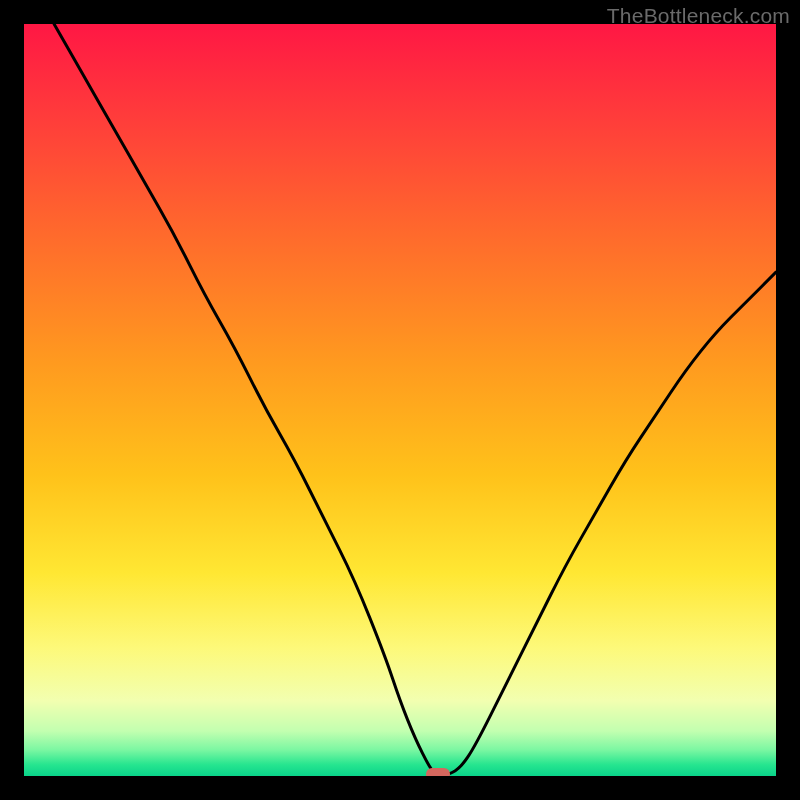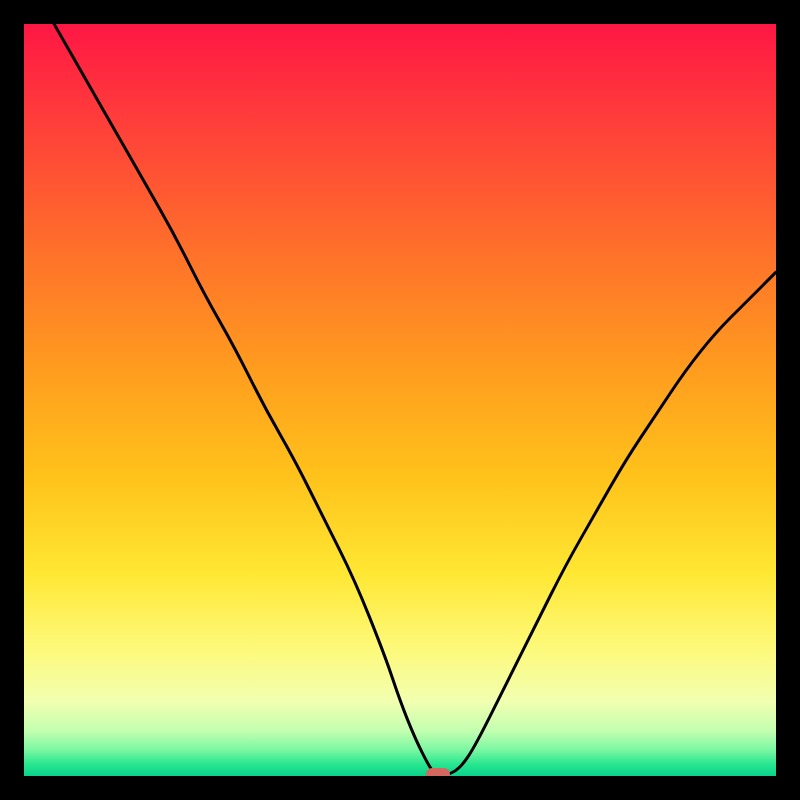--- a/index.html
+++ b/index.html
@@ -77,13 +77,14 @@
       <rect x="0" y="0" width="100" height="100" fill="url(#bg-grad)"></rect>
     </svg>
 
     <svg class="curve-svg" viewBox="0 0 100 100" preserveAspectRatio="none">
       <path id="curve-path" d="M 4.00 0.00 Q 4.00 0.00 6.00 3.50 Q 8.00 7.00 10.00 10.50 Q 12.00 14.00 14.00 17.50 Q 16.00 21.00 18.00 24.50 Q 20.00 28.00 22.00 32.00 Q 24.00 36.00 26.00 39.50 Q 28.00 43.00 30.00 47.00 Q 32.00 51.00 34.00 54.50 Q 36.00 58.00 38.00 62.00 Q 40.00 66.00 42.00 70.00 Q 44.00 74.00 46.00 79.00 Q 48.00 84.00 49.00 87.00 Q 50.00 90.00 51.00 92.50 Q 52.00 95.00 53.00 97.00 Q 54.00 99.00 54.50 99.50 Q 55.00 100.00 55.50 100.00 Q 56.00 100.00 57.00 99.50 Q 58.00 99.00 59.00 97.50 Q 60.00 96.00 62.00 92.00 Q 64.00 88.00 66.00 84.00 Q 68.00 80.00 70.00 76.00 Q 72.00 72.00 74.00 68.50 Q 76.00 65.00 78.00 61.50 Q 80.00 58.00 82.00 55.00 Q 84.00 52.00 86.00 49.00 Q 88.00 46.00 90.00 43.50 Q 92.00 41.00 94.00 39.00 Q 96.00 37.00 98.00 35.00 T 100.00 33.00" fill="none" stroke="#000000" stroke-width="3" stroke-linejoin="round" stroke-linecap="round" vector-effect="non-scaling-stroke"></path>
     </svg>
 
     <div id="marker" class="marker" style="left: 413.6px; top: 750px; background: rgb(212, 103, 94);"></div>
   </div>
 
+  <div class="watermark">TheBottleneck.com</div>
 </div>
 
 </body></html>

